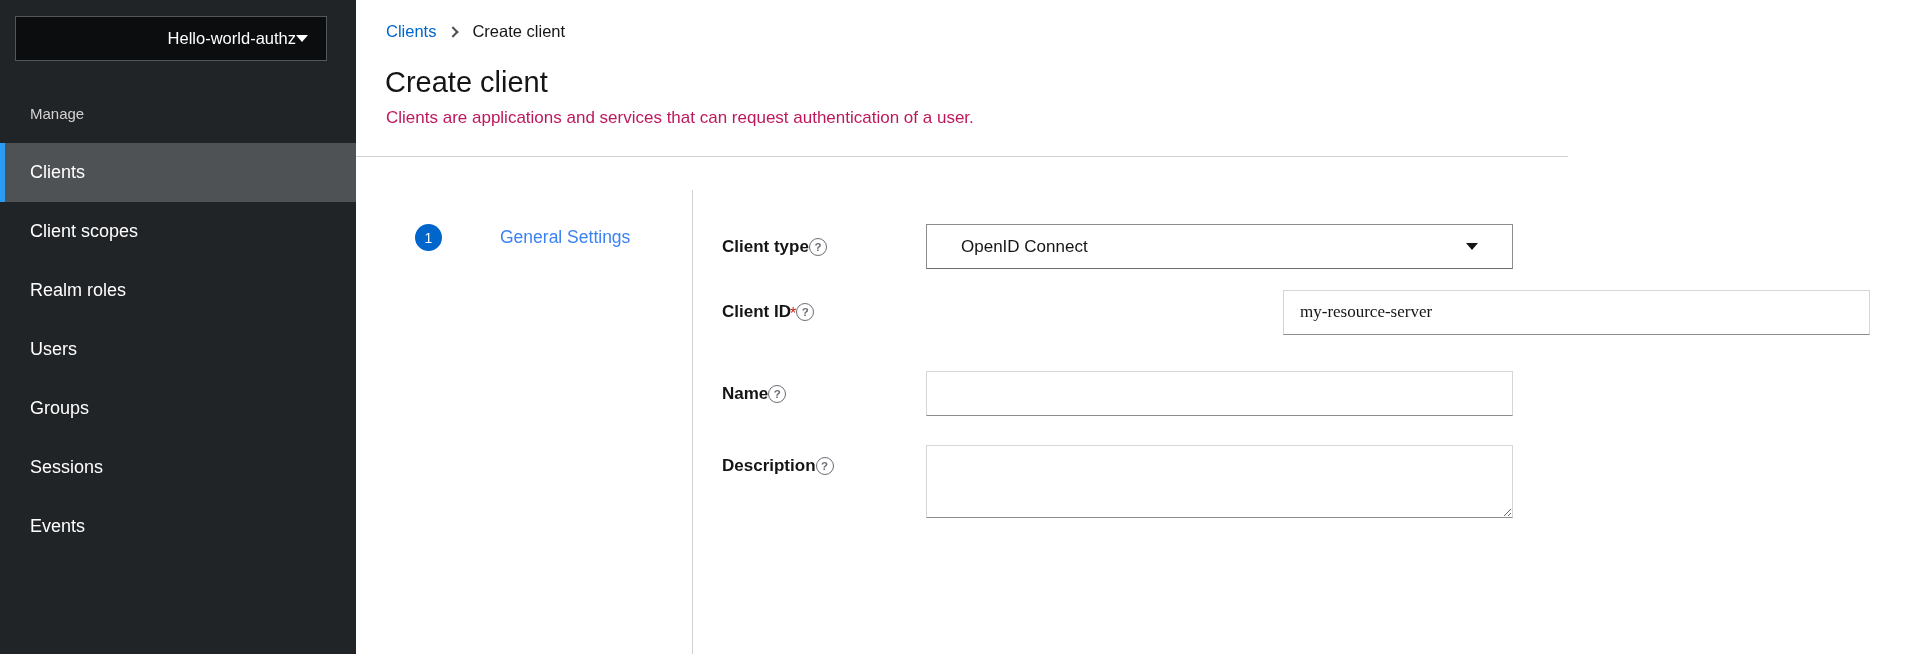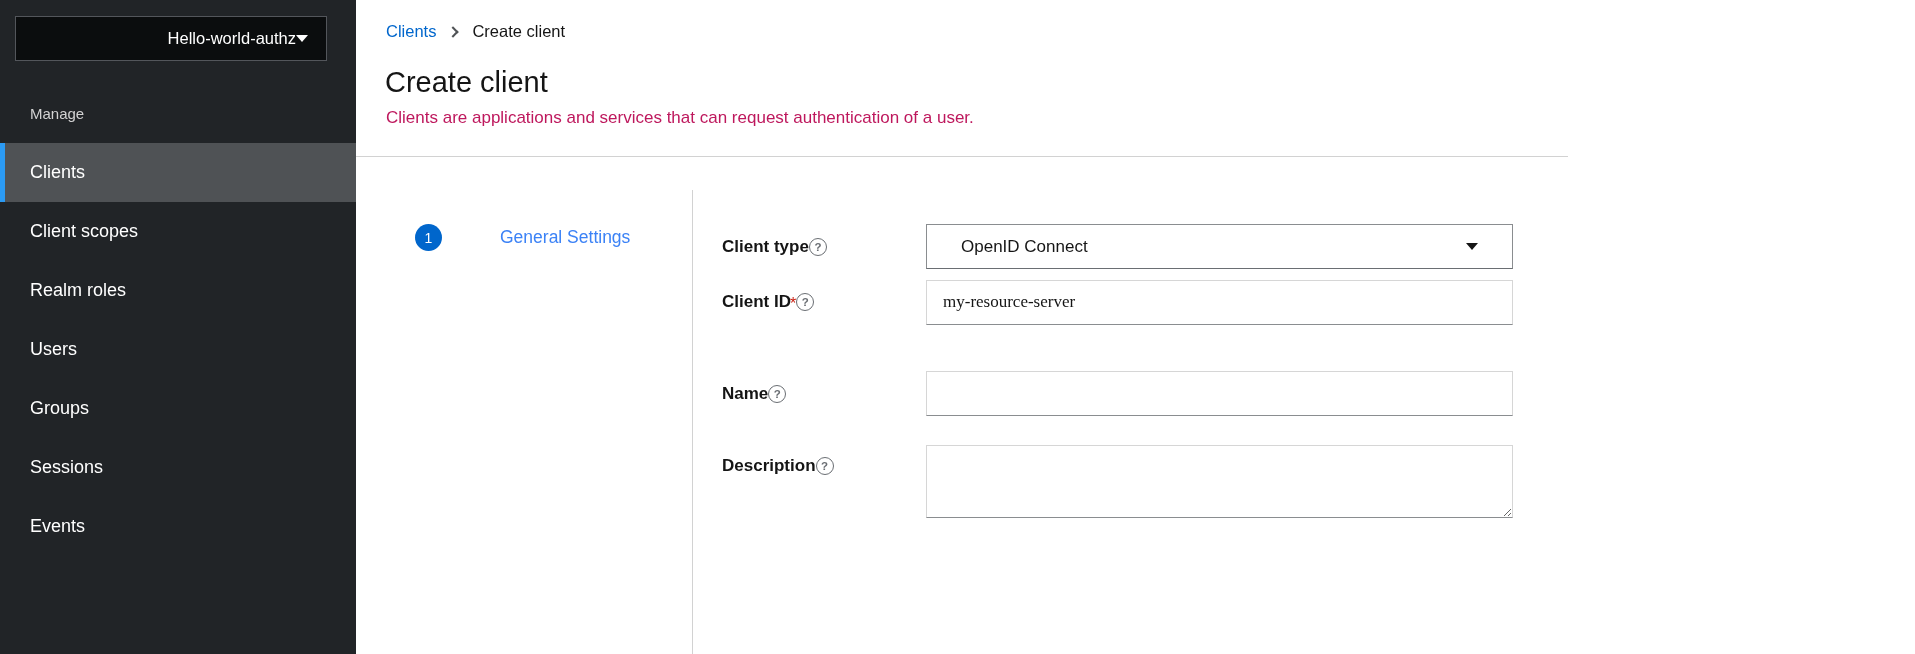--- a/index.html
+++ b/index.html
@@ -154,21 +154,21 @@
 
   
   .form-row {
     position: absolute;
     left: 366px;
     width: 1148px;
     display: flex;
     align-items: center;
   }
   .form-row.row-1 { top: 224px; height: 45px; }
-  .form-row.row-2 { top: 287px; height: 30px; }
+  .form-row.row-2 { top: 297px; height: 30px; justify-content: space-between; }
   .form-row.row-3 { top: 371px; height: 45px; }
   .form-row.row-4 { top: 445px; height: 73px; align-items: flex-start; }
   .form-row.row-4 .field-label-wrap { padding-top: 11px; align-items: center; }
 
   .field-label-wrap {
     width: 204px;
     display: flex;
     align-items: center;
     gap: 0;
     flex-shrink: 0;

